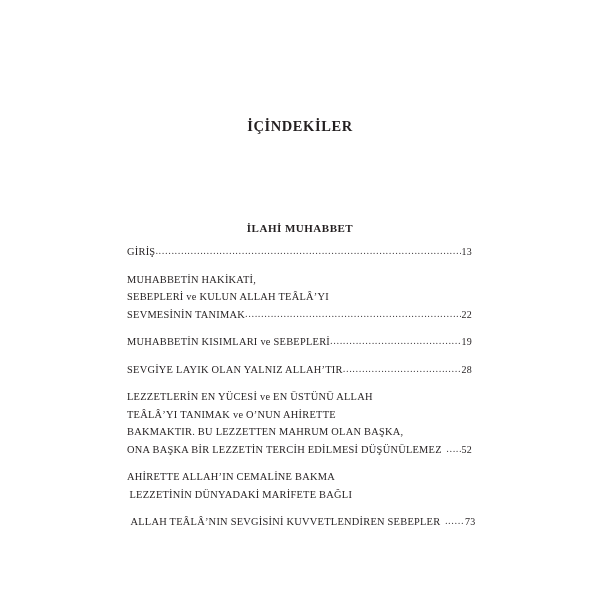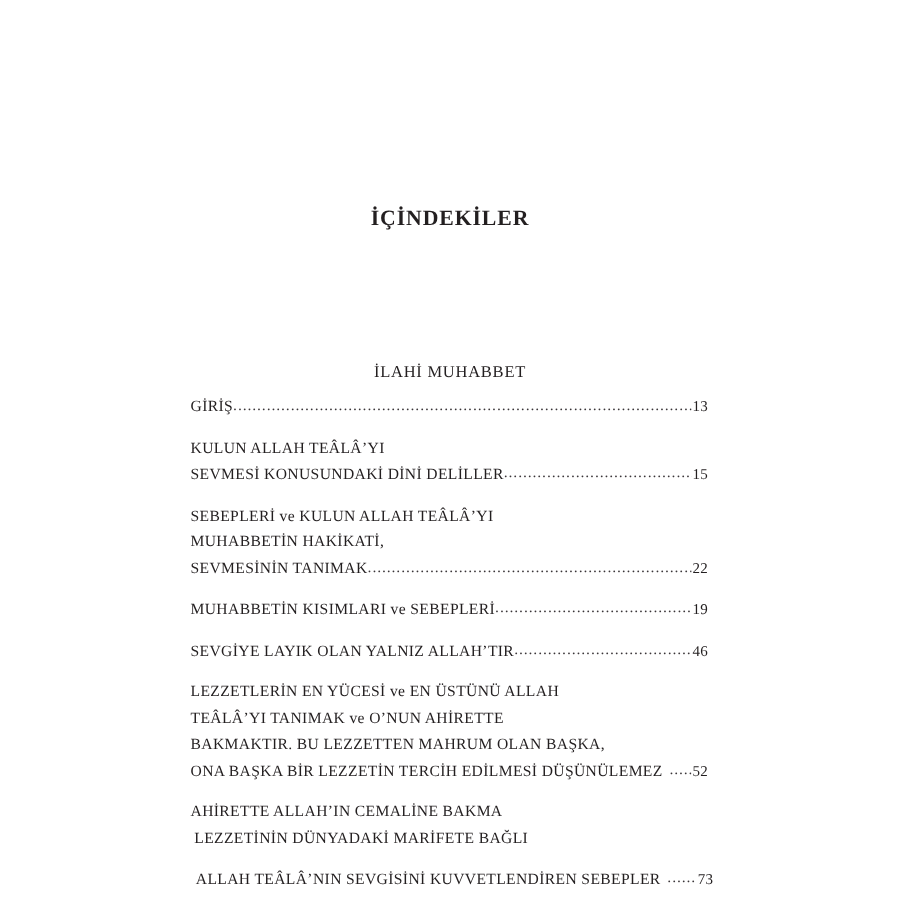--- a/index.html
+++ b/index.html
@@ -12,21 +12,20 @@
     background: #ffffff;
     font-family: "Liberation Serif", "DejaVu Serif", serif;
     color: #231f20;
     overflow: hidden;
   }
   .page {
     position: relative;
     width: 600px;
     height: 420px;
     box-sizing: border-box;
-    margin-top: 20px;
   }
 
   
   .page-title {
     position: absolute;
     top: 118px;
     left: 0;
     width: 600px;
     text-align: center;
     font-size: 14.5px;
@@ -47,21 +46,21 @@
     letter-spacing: 0.35px;
     color: #231f20;
   }
   .book-subheading {
     position: absolute;
     top: 222px;
     left: 0;
     width: 600px;
     text-align: center;
     font-size: 11px;
-    font-weight: normal;
+    font-weight: bold;
     letter-spacing: 0.5px;
     color: #231f20;
   }
 
   
   .toc {
     position: absolute;
     top: 243px;
     left: 127px;
     width: 345px;
@@ -135,48 +134,40 @@
 
   <div class="toc" id="toc-list">
       <div class="toc-entry">
         <div class="toc-line term">
           <span class="toc-title">GİRİŞ</span>
           <span class="leader"></span>
           <span class="page-num">13</span>
         </div>
       </div>
       <div class="toc-entry">
-        <div class="toc-line">KULUN ALLAH TEÂLÂ’YI</div>
-        <div class="toc-line term">
-          <span class="toc-title">SEVMESİ KONUSUNDAKİ DİNİ DELİLLER</span>
-          <span class="leader"></span>
-          <span class="page-num">15</span>
-        </div>
-      </div>
-      <div class="toc-entry">
+        <div class="toc-line">MUHABBETİN HAKİKATİ,</div>
         <div class="toc-line">SEBEPLERİ ve KULUN ALLAH TEÂLÂ’YI</div>
-        <div class="toc-line">MUHABBETİN HAKİKATİ,</div>
         <div class="toc-line term">
           <span class="toc-title">SEVMESİNİN TANIMAK</span>
           <span class="leader"></span>
           <span class="page-num">22</span>
         </div>
       </div>
       <div class="toc-entry">
         <div class="toc-line term">
           <span class="toc-title">MUHABBETİN KISIMLARI ve SEBEPLERİ</span>
           <span class="leader"></span>
           <span class="page-num">19</span>
         </div>
       </div>
       <div class="toc-entry">
         <div class="toc-line term">
           <span class="toc-title">SEVGİYE LAYIK OLAN YALNIZ ALLAH’TIR</span>
           <span class="leader"></span>
-          <span class="page-num">46</span>
+          <span class="page-num">28</span>
         </div>
       </div>
       <div class="toc-entry">
         <div class="toc-line">LEZZETLERİN EN YÜCESİ ve EN ÜSTÜNÜ ALLAH</div>
         <div class="toc-line">TEÂLÂ’YI TANIMAK ve O’NUN AHİRETTE</div>
         <div class="toc-line">BAKMAKTIR. BU LEZZETTEN MAHRUM OLAN BAŞKA,</div>
         <div class="toc-line term gap">
           <span class="toc-title">ONA BAŞKA BİR LEZZETİN TERCİH EDİLMESİ DÜŞÜNÜLEMEZ</span>
           <span class="leader"></span>
           <span class="page-num">52</span>

